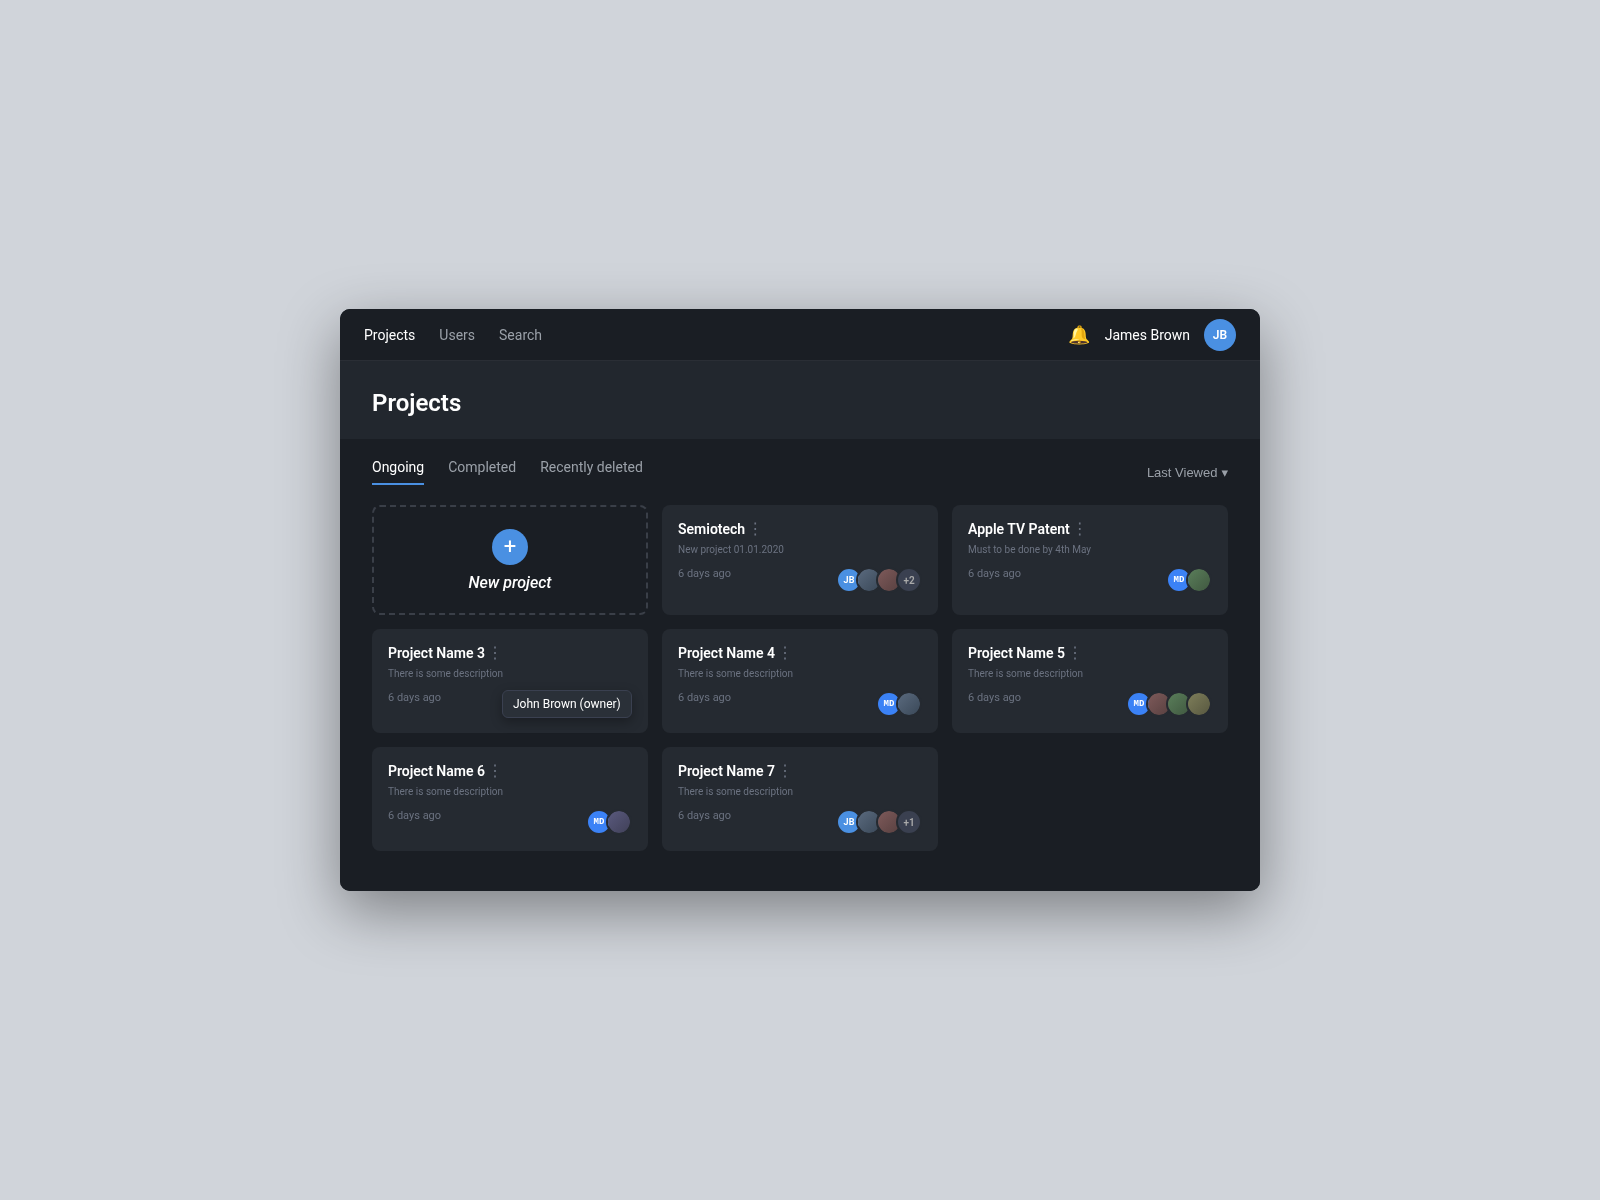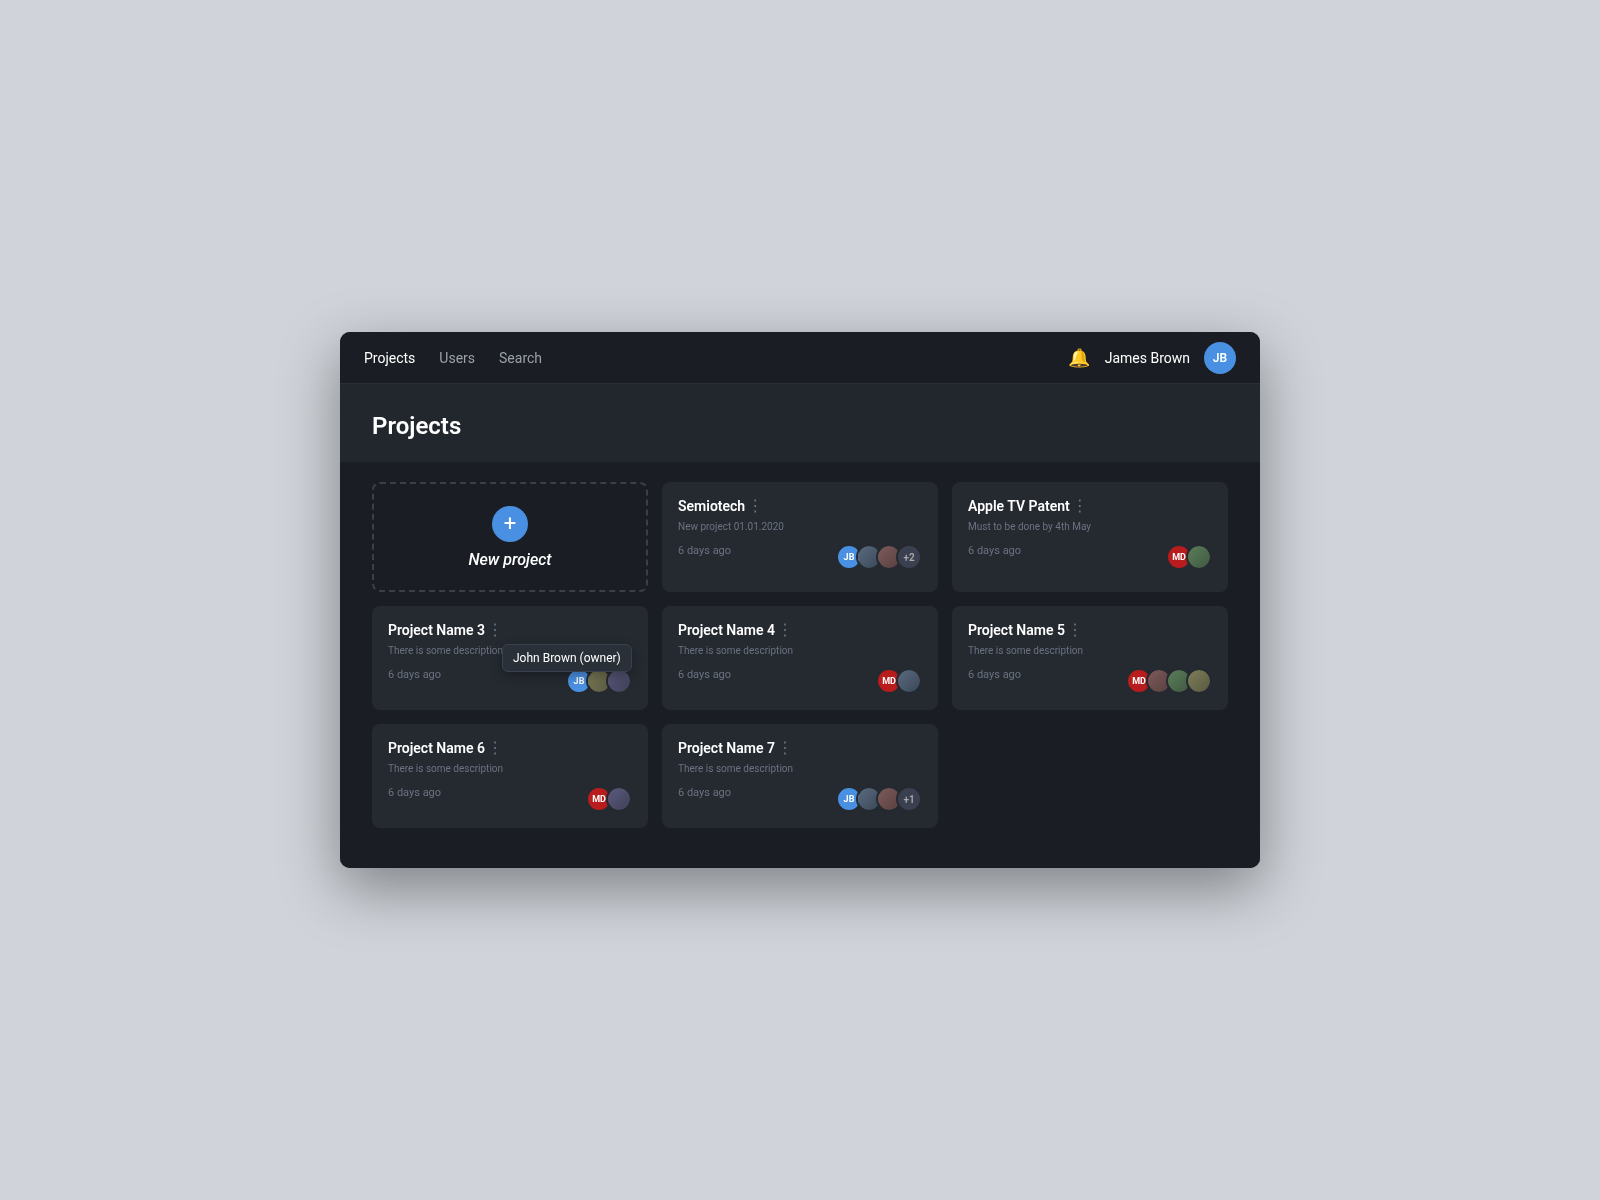--- a/index.html
+++ b/index.html
@@ -197,21 +197,21 @@
       font-size: 10px;
       font-weight: 600;
       display: flex;
       align-items: center;
       justify-content: center;
       color: #fff;
       overflow: hidden;
     }
     .av:first-child { margin-left: 0; }
     .av-blue { background: #4a90e2; }
-    .av-orange { background: #b91c1c; }
+    .av-orange { background: #3b82f6; font-family: Liberation Mono, monospace; }
     .av-count {
       background: #3a4050;
       color: #aaa;
       font-size: 10px;
     }
     
     .av-face {
       width: 100%;
       height: 100%;
       display: flex;
@@ -233,21 +233,21 @@
     .tooltip {
       position: absolute;
       background: #2a3038;
       border: 1px solid #3a4050;
       border-radius: 6px;
       padding: 6px 10px;
       color: #fff;
       font-size: 12px;
       white-space: nowrap;
       z-index: 10;
-      top: 38px;
+      top: 61px;
       left: 130px;
       box-shadow: 0 4px 12px rgba(0,0,0,0.3);
     }
     
     .av-photo {
       width: 100%;
       height: 100%;
       background: #444;
       border-radius: 50%;
       display: flex;
@@ -277,20 +277,31 @@
       <div class="avatar-jb">JB</div>
     </div>
   </nav>
 
   <div class="page-header">
     <h1 class="page-title">Projects</h1>
   </div>
 
   <div class="content">
 
+    <div class="tabs-row">
+      <div class="tabs">
+        <span class="tab active">Ongoing</span>
+        <span class="tab">Completed</span>
+        <span class="tab">Recently deleted</span>
+      </div>
+      <button class="sort-btn">
+        <span>Last Viewed</span>
+        <span>▾</span>
+      </button>
+    </div>
 
     <div class="projects-grid">
 
       <div class="card-new">
         <div class="plus-circle">+</div>
         <span class="new-project-label">New project</span>
       </div>
 
       <div class="card">
         <div class="card-header">

